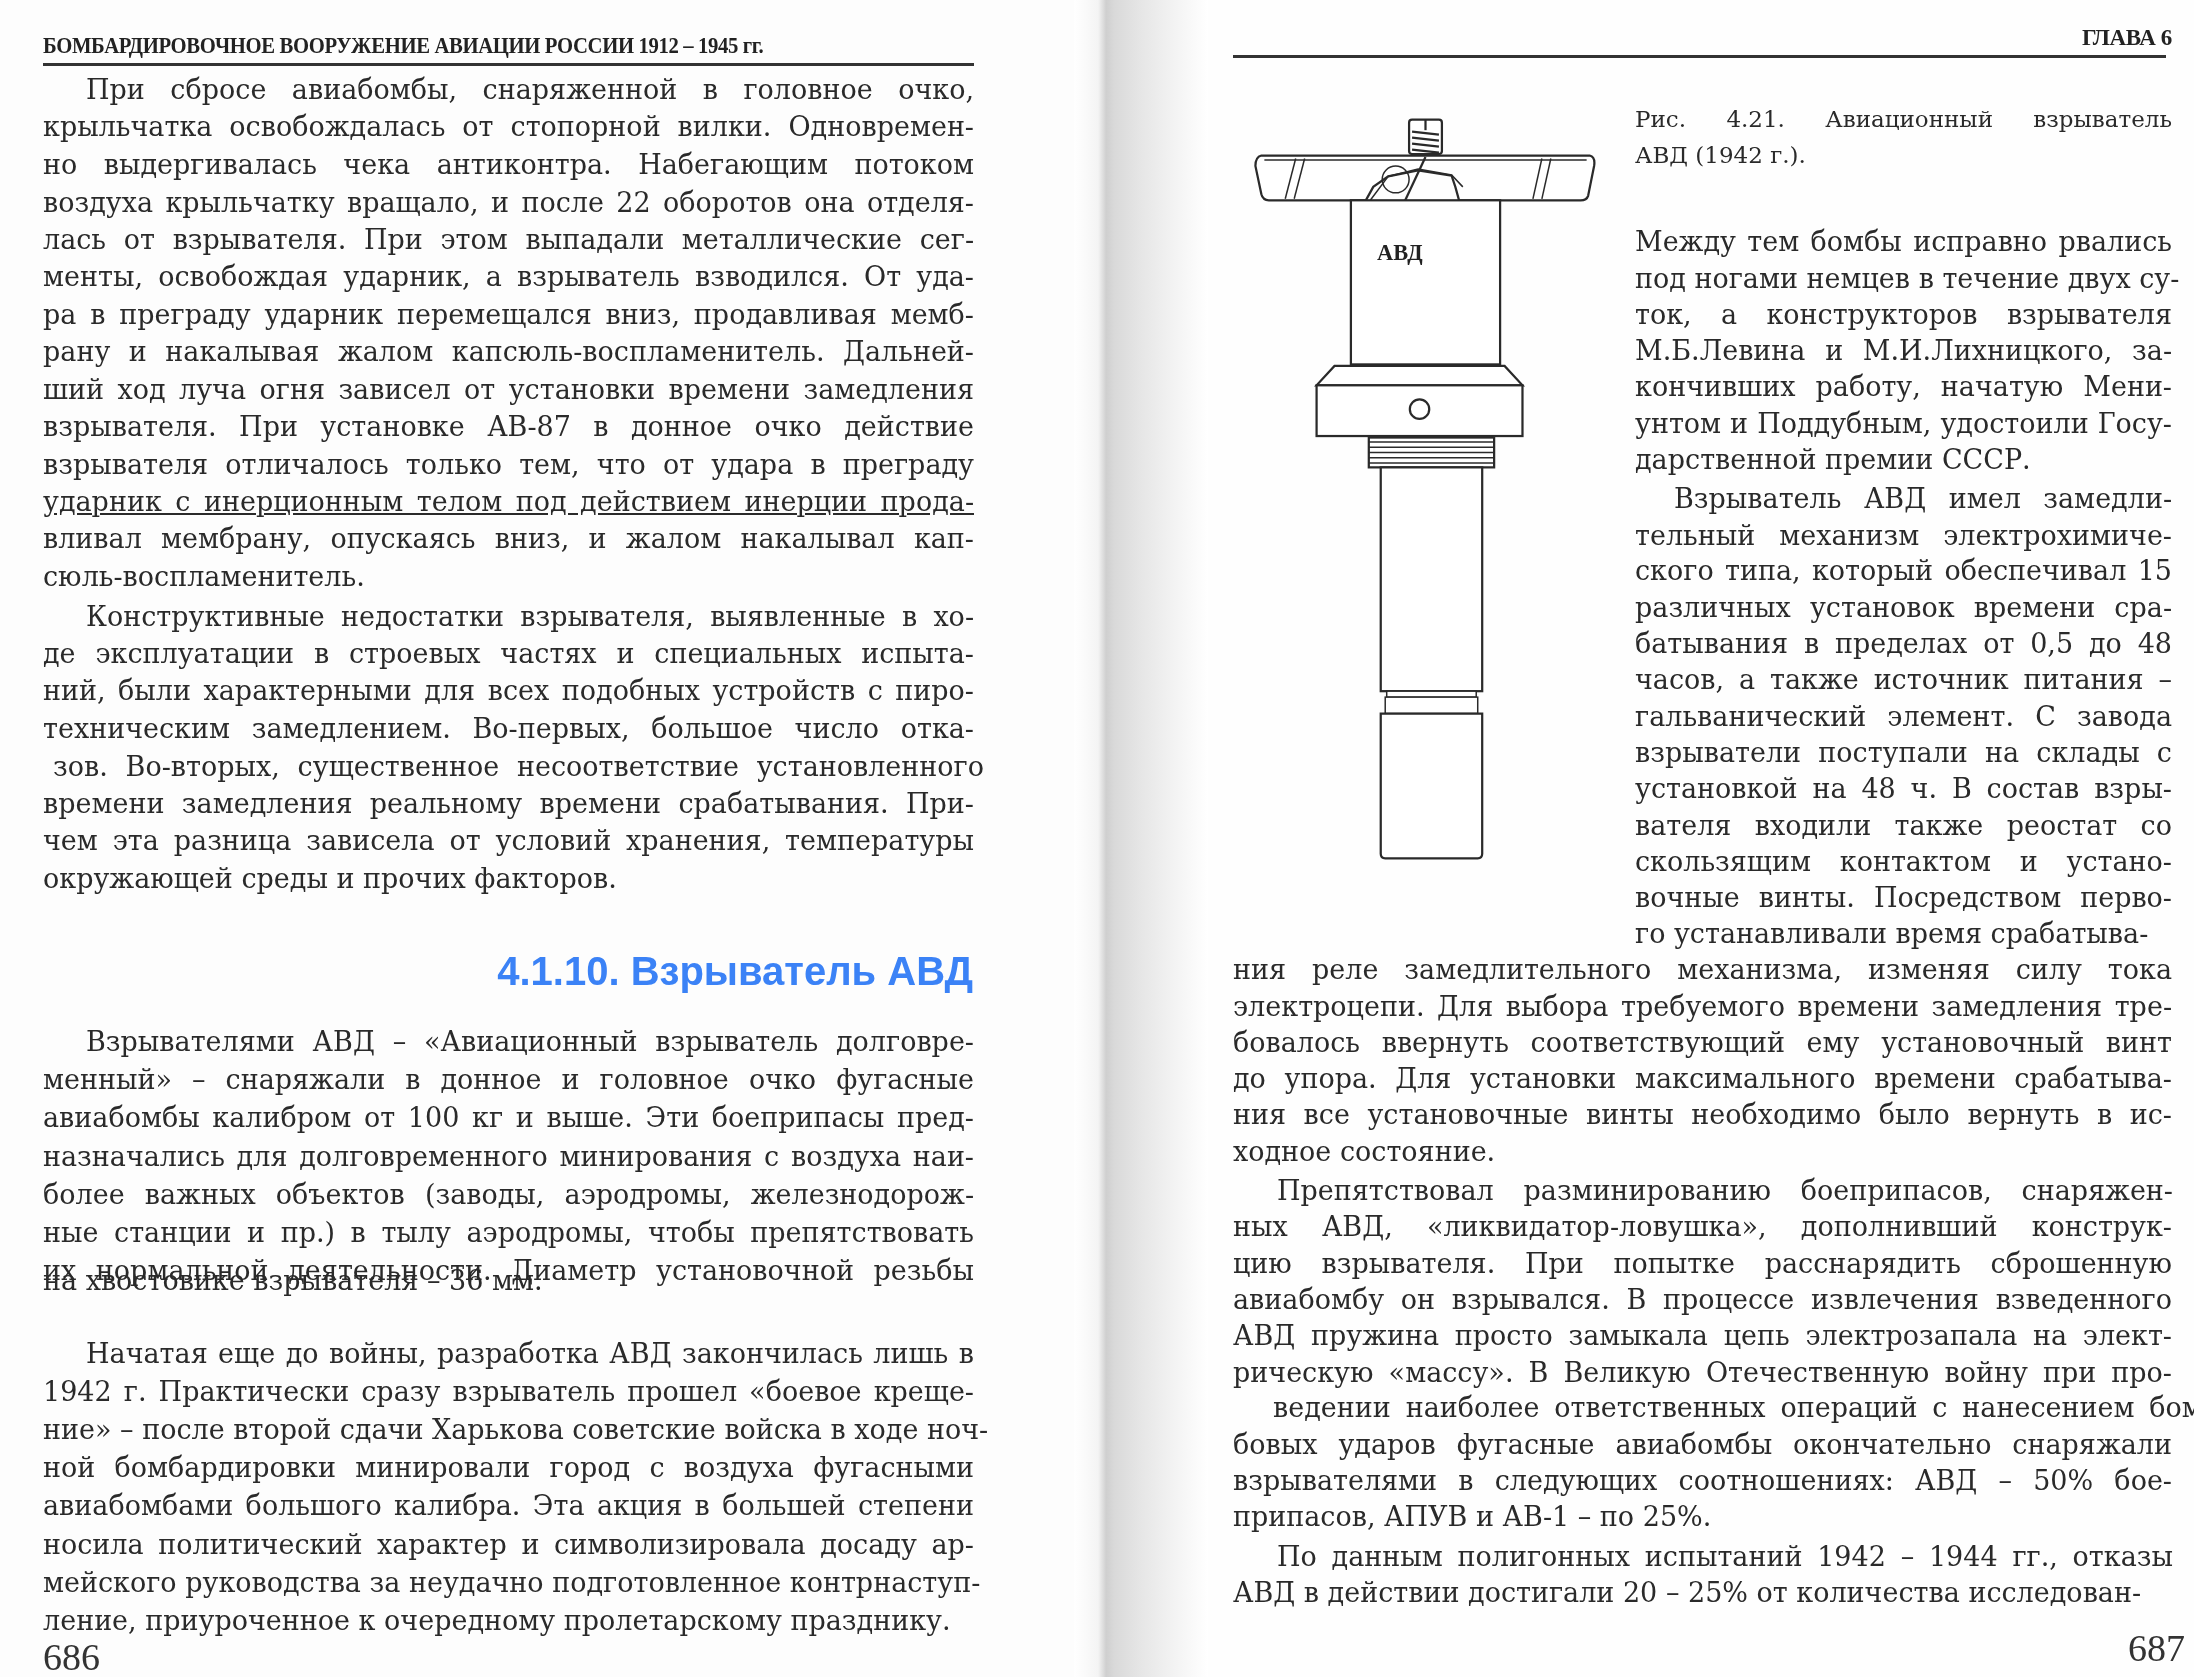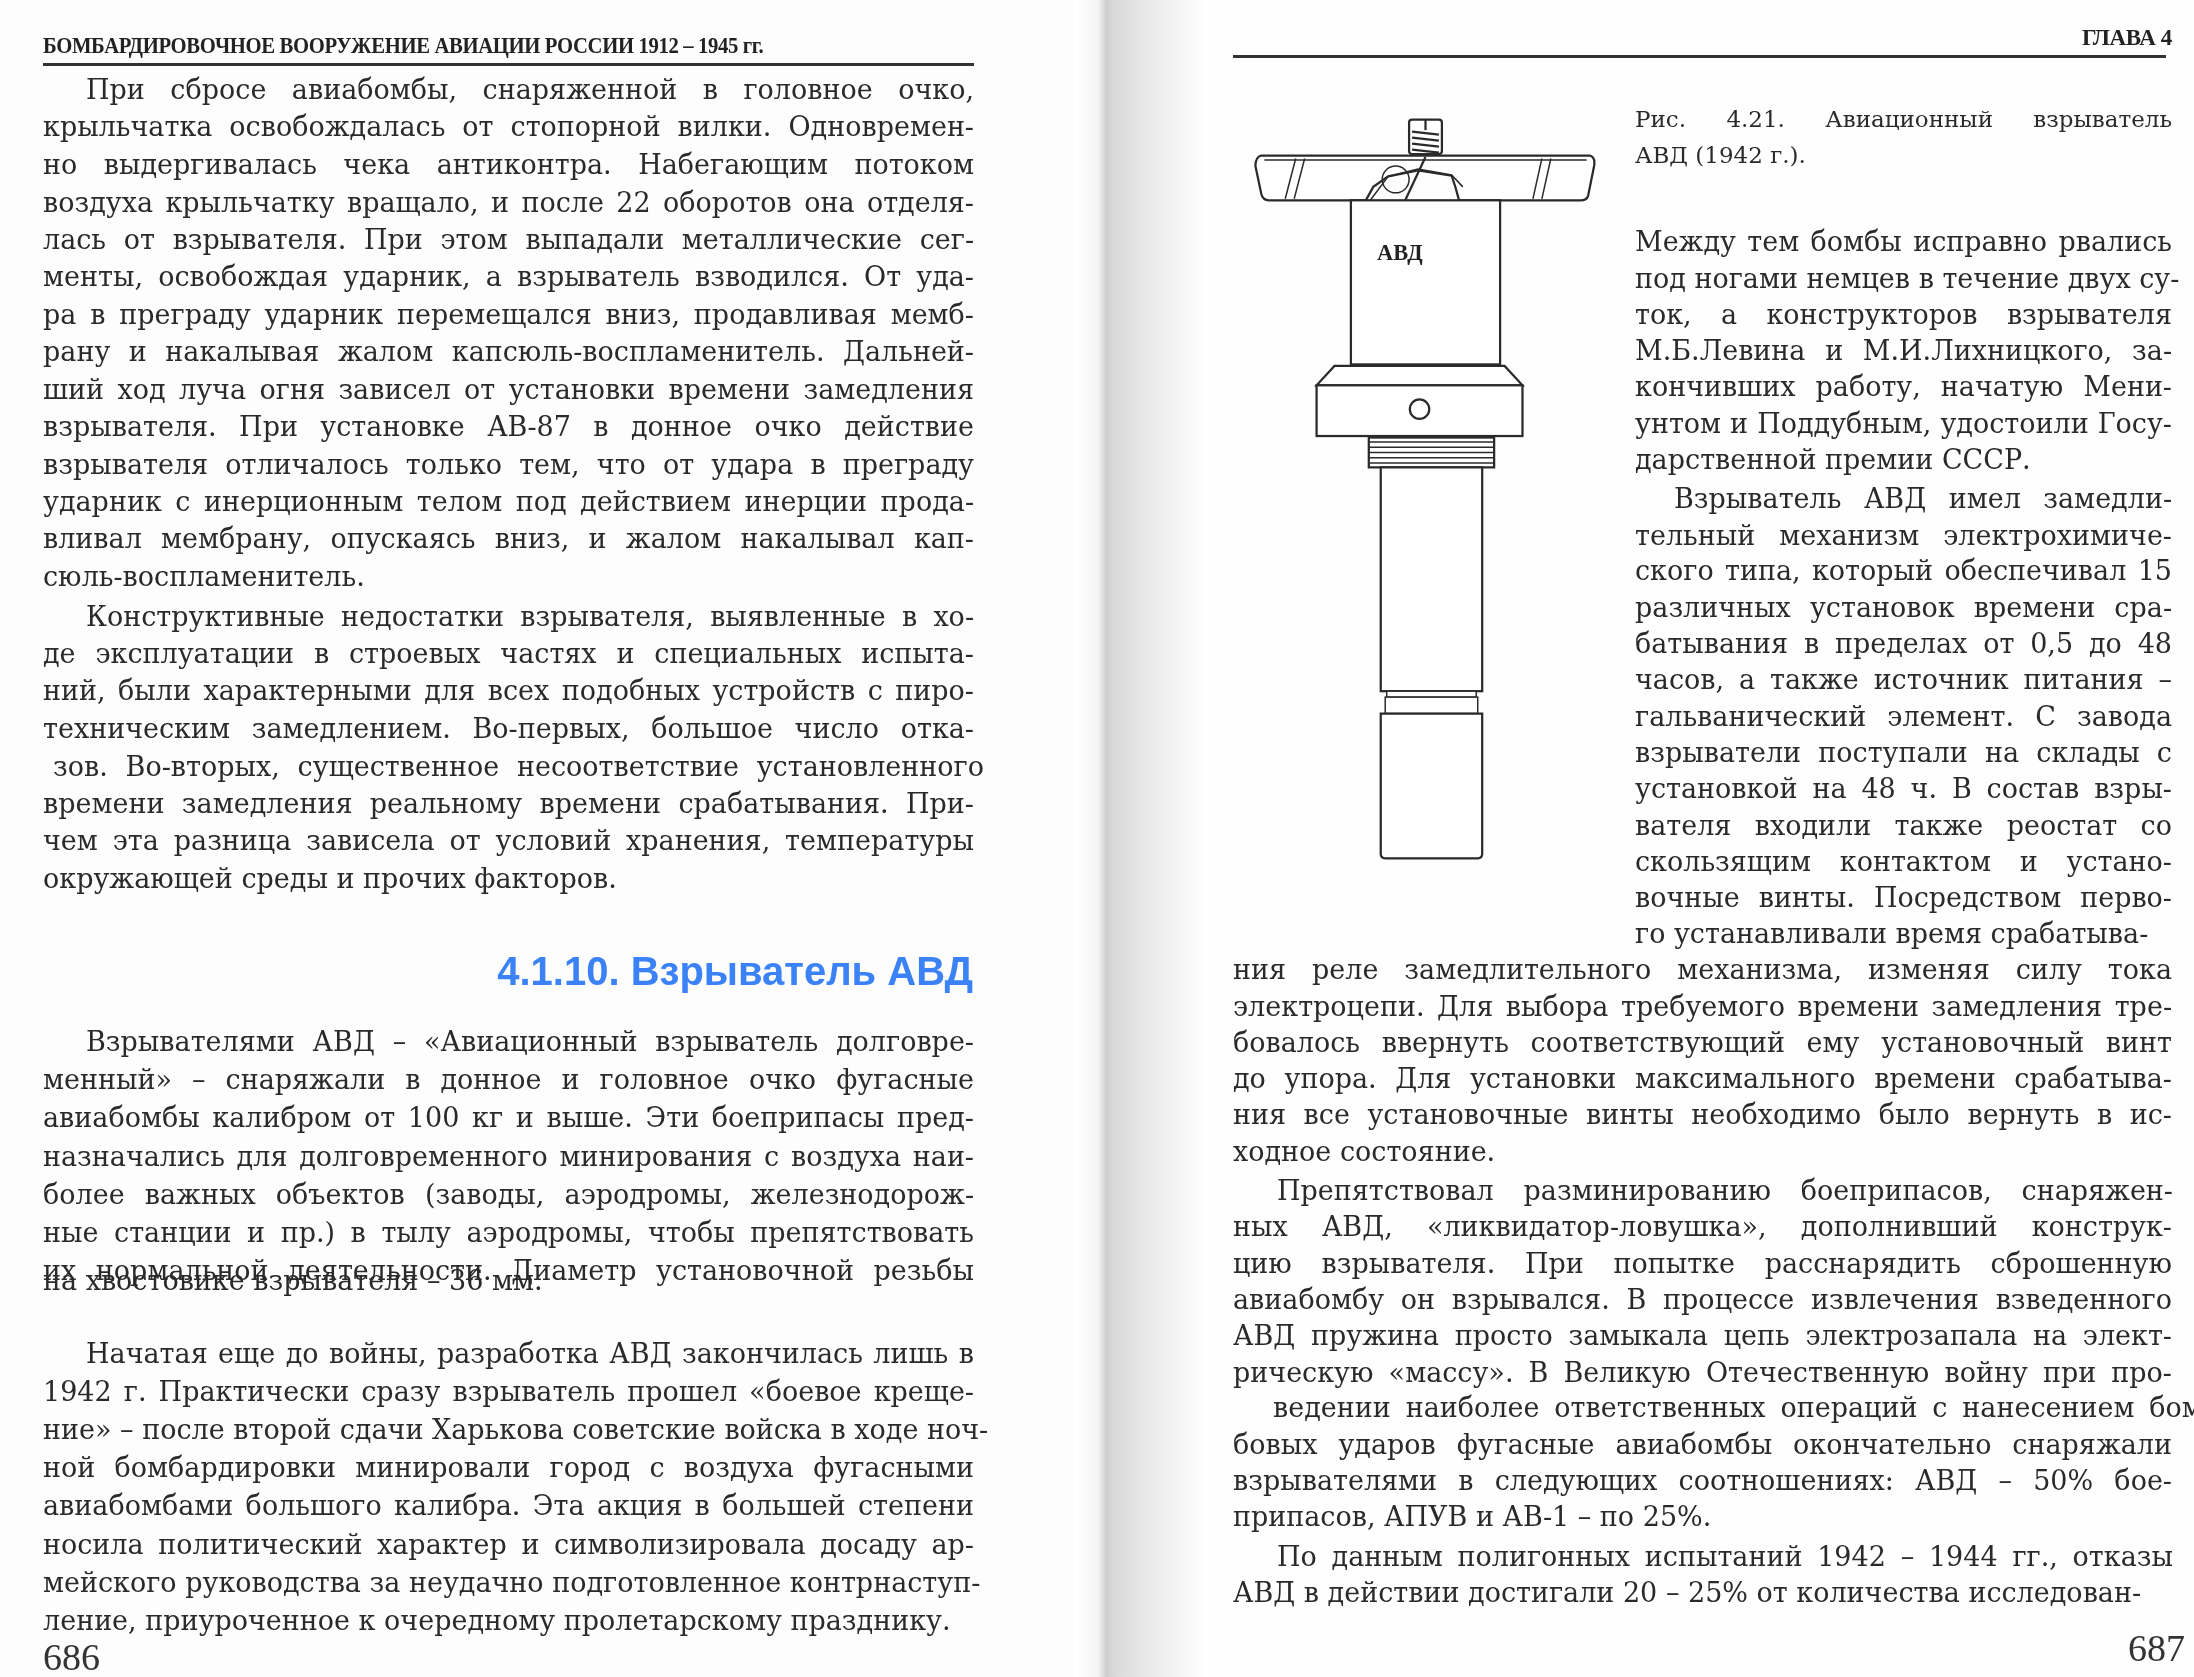--- a/index.html
+++ b/index.html
@@ -62,21 +62,21 @@
     <div class="line" style="left: 43px; width: 931px; top: 110px;">крыльчатка освобождалась от стопорной вилки. Одновремен-</div>
     <div class="line" style="left: 43px; width: 931px; top: 148px;">но выдергивалась чека антиконтра. Набегающим потоком</div>
     <div class="line" style="left: 43px; width: 931px; top: 186px;">воздуха крыльчатку вращало, и после 22 оборотов она отделя-</div>
     <div class="line" style="left: 43px; width: 931px; top: 223px;">лась от взрывателя. При этом выпадали металлические сег-</div>
     <div class="line" style="left: 43px; width: 931px; top: 260px;">менты, освобождая ударник, а взрыватель взводился. От уда-</div>
     <div class="line" style="left: 43px; width: 931px; top: 298px;">ра в преграду ударник перемещался вниз, продавливая мемб-</div>
     <div class="line" style="left: 43px; width: 931px; top: 335px;">рану и накалывая жалом капсюль-воспламенитель. Дальней-</div>
     <div class="line" style="left: 43px; width: 931px; top: 373px;">ший ход луча огня зависел от установки времени замедления</div>
     <div class="line" style="left: 43px; width: 931px; top: 410px;">взрывателя. При установке АВ-87 в донное очко действие</div>
     <div class="line" style="left: 43px; width: 931px; top: 448px;">взрывателя отличалось только тем, что от удара в преграду</div>
-    <div class="line" style="left: 43px; width: 931px; top: 485px;">ударник с инерционным телом под действием инерции прода-</div>
+    <div class="line" style="left: 43px; width: 931px; top: 485px; text-decoration: underline;">ударник с инерционным телом под действием инерции прода-</div>
     <div class="line" style="left: 43px; width: 931px; top: 522px;">вливал мембрану, опускаясь вниз, и жалом накалывал кап-</div>
     <div class="line last" style="left: 43px; width: 931px; top: 560px;">сюль-воспламенитель.</div>
     <div class="line" style="left: 86px; width: 888px; top: 600px;">Конструктивные недостатки взрывателя, выявленные в хо-</div>
     <div class="line" style="left: 43px; width: 931px; top: 637px;">де эксплуатации в строевых частях и специальных испыта-</div>
     <div class="line" style="left: 43px; width: 931px; top: 674px;">ний, были характерными для всех подобных устройств с пиро-</div>
     <div class="line" style="left: 43px; width: 931px; top: 712px;">техническим замедлением. Во-первых, большое число отка-</div>
     <div class="line" style="left: 53px; width: 931px; top: 750px;">зов. Во-вторых, существенное несоответствие установленного</div>
     <div class="line" style="left: 43px; width: 931px; top: 787px;">времени замедления реальному времени срабатывания. При-</div>
     <div class="line" style="left: 43px; width: 931px; top: 824px;">чем эта разница зависела от условий хранения, температуры</div>
     <div class="line last" style="left: 43px; width: 931px; top: 862px;">окружающей среды и прочих факторов.</div>
@@ -95,21 +95,21 @@
     <div class="line" style="left: 43px; width: 931px; top: 1489px;">авиабомбами большого калибра. Эта акция в большей степени</div>
     <div class="line" style="left: 43px; width: 931px; top: 1528px;">носила политический характер и символизировала досаду ар-</div>
     <div class="line" style="left: 43px; width: 931px; top: 1566px;">мейского руководства за неудачно подготовленное контрнаступ-</div>
     <div class="line last" style="left: 43px; width: 931px; top: 1604px;">ление, приуроченное к очередному пролетарскому празднику.</div>
   </div>
 
 <div class="heading" style="right:1221px; top:949px;">4.1.10. Взрыватель АВД</div>
 
 <div class="folio" style="left:43px; top:1635px;">686</div>
 
-<div class="running-head" style="left:2082px; top:25px; font-size:23px;">ГЛАВА 4</div>
+<div class="running-head" style="left:2082px; top:25px; font-size:23px;">ГЛАВА 6</div>
 <div class="rule" style="left:1233px; top:55px; width:933px;"></div>
 
 <div class="figure">
   <svg viewBox="0 0 500 1010" xmlns="http://www.w3.org/2000/svg" fill="none" stroke="#2a2a2a" stroke-width="3">
 
     <rect x="228" y="10" width="44" height="46" rx="4" fill="#fff"></rect>
     <line x1="250" y1="10" x2="250" y2="24"></line>
     <line x1="232" y1="26" x2="268" y2="30"></line>
     <line x1="232" y1="34" x2="268" y2="38"></line>
     <line x1="232" y1="42" x2="268" y2="46"></line>

